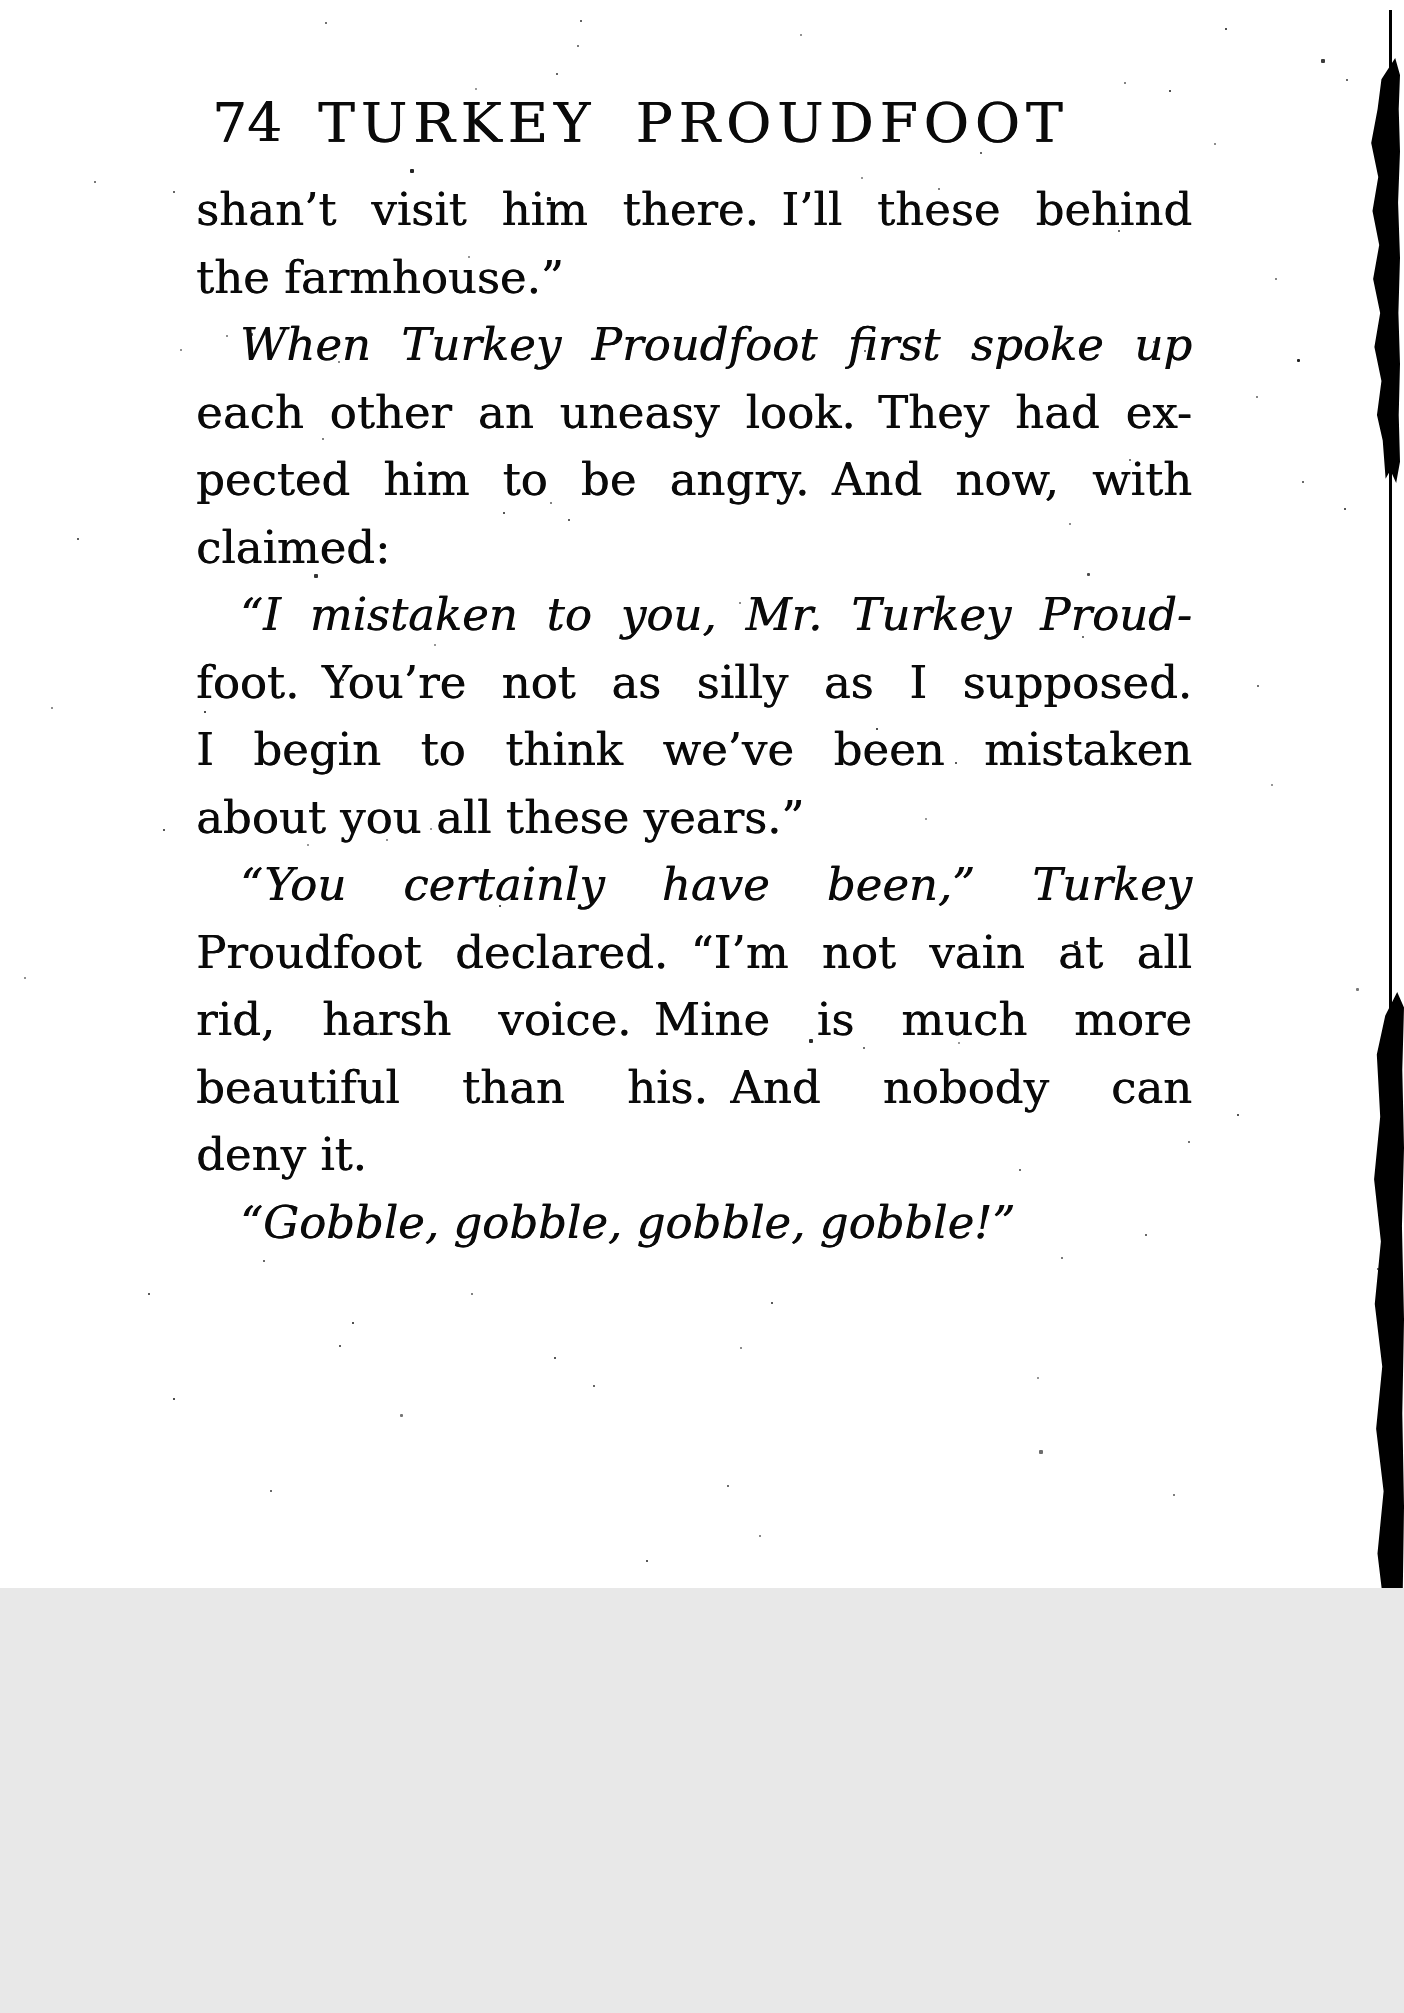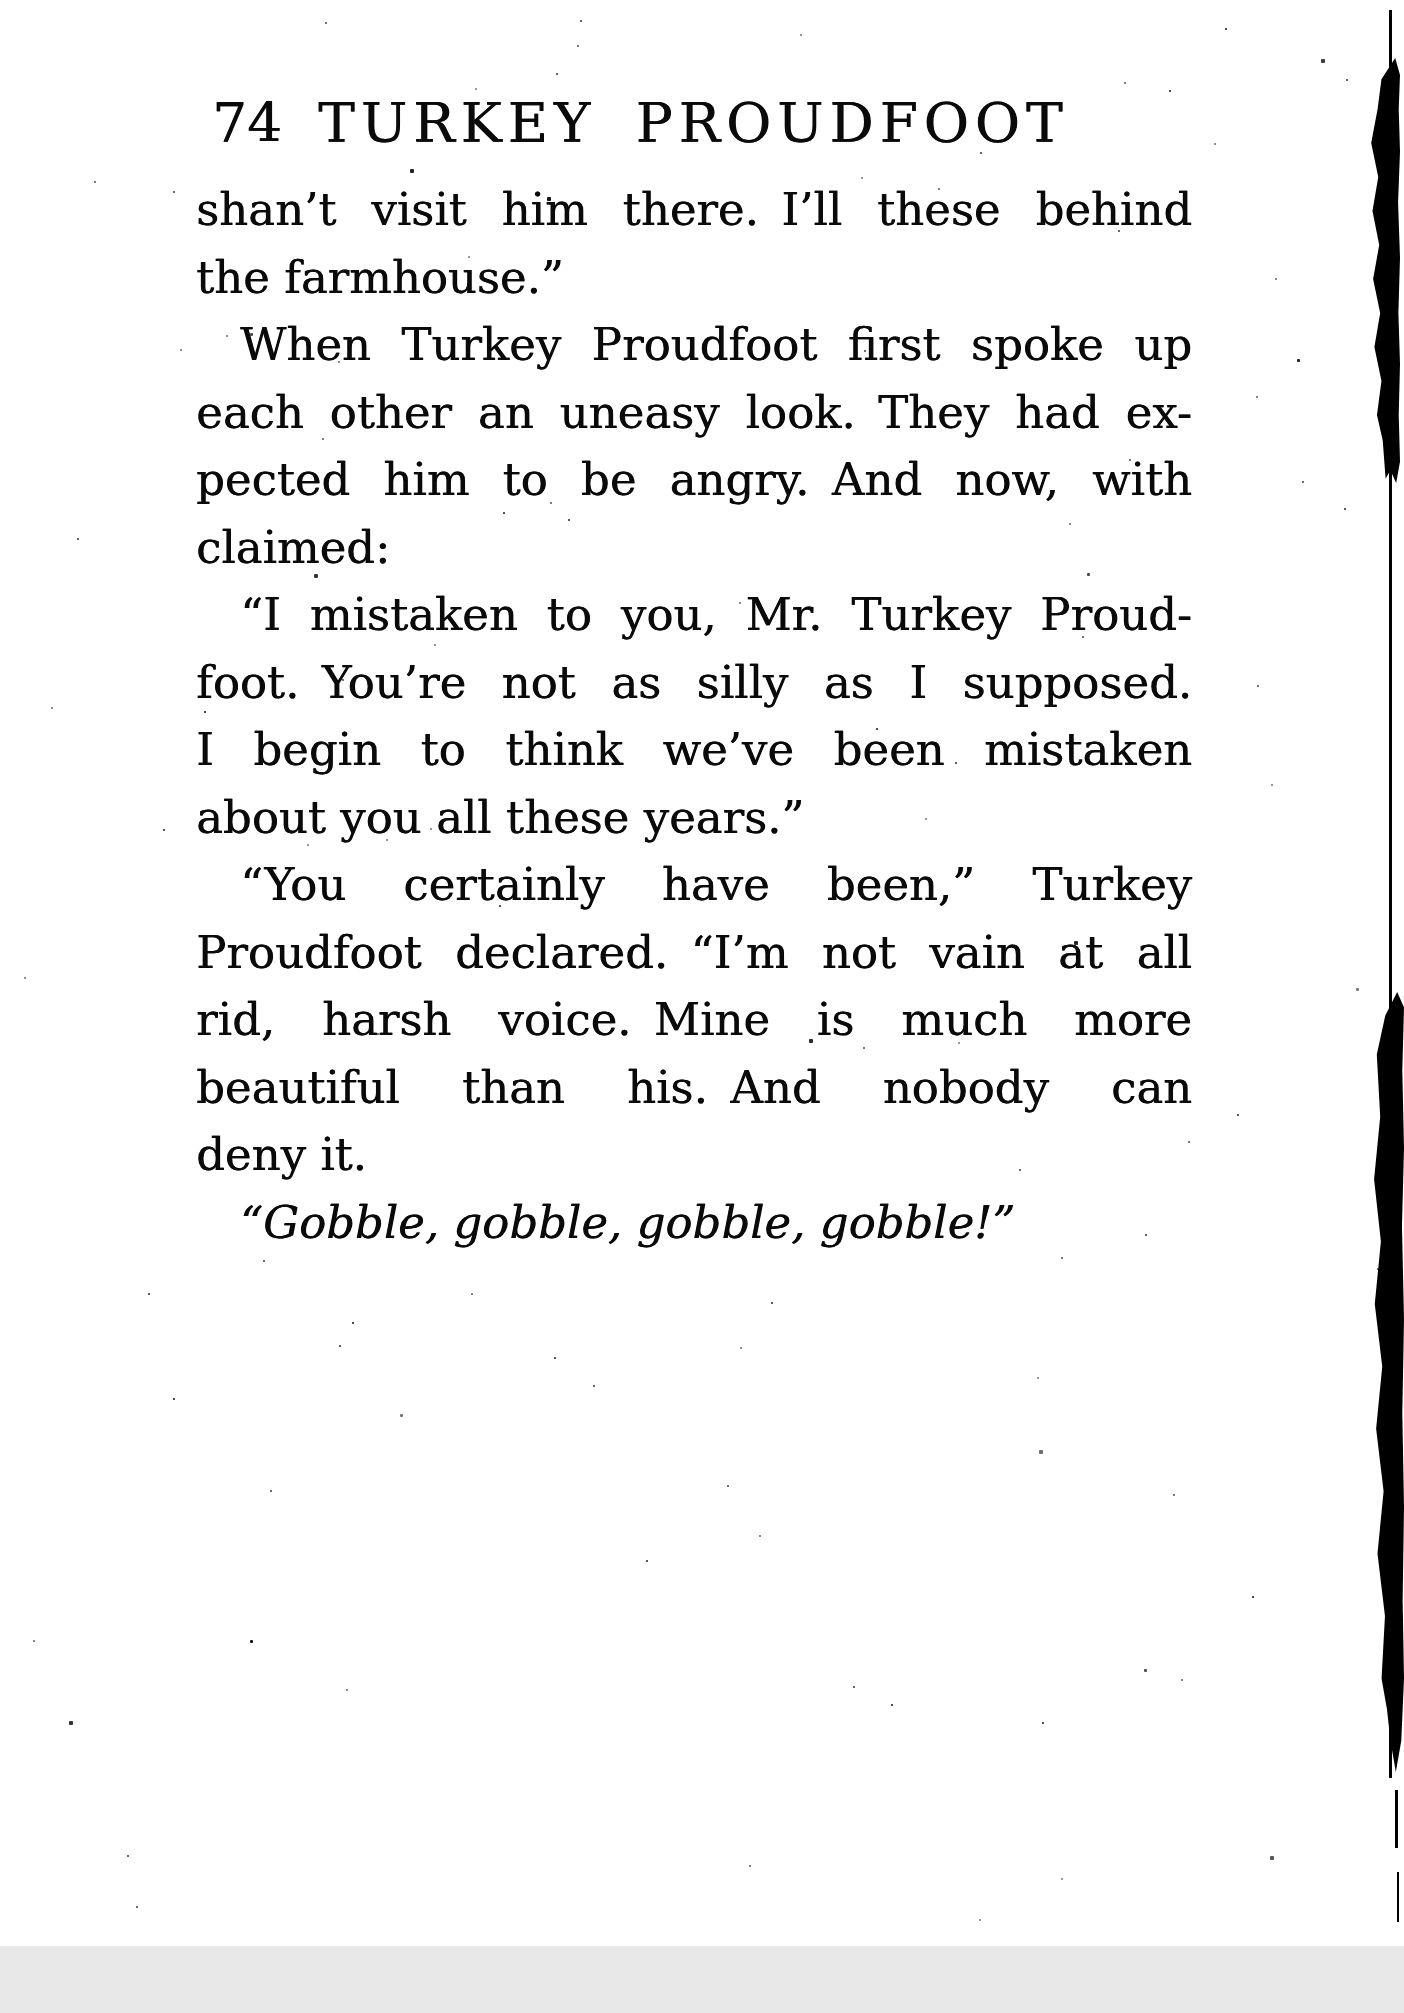--- a/index.html
+++ b/index.html
@@ -1,18 +1,18 @@
 <!DOCTYPE html>
 <html><head>
 <meta charset="utf-8">
 <style>
   html,body{margin:0;padding:0;background:#e8e8e8;}
   #page{
     position:relative;
-    width:1404px;height:1946px;
+    width:1404px;height:1588px;
     background:#ffffff;
     overflow:hidden;
     font-family:"DejaVu Serif","Liberation Serif",serif;
     color:#0a0a0a;
   }
   
   #header{position:absolute;top:96px;left:0;width:100%;height:60px;}
   #page-num{
     position:absolute;left:212px;top:0;
     font-size:55px;line-height:55px;
@@ -30,21 +30,21 @@
     position:absolute;left:196px;top:176px;width:996px;
     font-size:45px;
     text-shadow:0.5px 0 0 currentColor;
   }
   .ln{
     height:67.5px;line-height:67.5px;
     text-align:justify;
     overflow:visible;white-space:normal;
   }
   .ln.jfy{text-align-last:justify;}
-  .ln.ind{text-indent:44px;}
+  .ln.ind{text-indent:44px;font-style:italic;}
   .ln.it{font-style:italic;}
   
   .gutter-line{position:absolute;background:#000;}
   #gutter-blob-top{
     position:absolute;left:1368px;top:58px;width:32px;height:425px;background:#000;
     clip-path:polygon(85% 0,100% 4%,96% 12%,100% 22%,94% 34%,100% 47%,95% 60%,100% 72%,96% 84%,100% 95%,88% 100%,70% 97%,55% 99%,46% 90%,28% 84%,42% 76%,20% 68%,38% 60%,16% 52%,35% 44%,14% 36%,32% 28%,10% 20%,30% 12%,42% 5%);
   }
   #gutter-blob-bottom{
     position:absolute;left:1370px;top:992px;width:34px;height:780px;background:#000;
     clip-path:polygon(80% 0,100% 2%,95% 10%,100% 20%,94% 30%,100% 42%,95% 54%,100% 66%,96% 78%,100% 88%,92% 96%,76% 100%,60% 96%,50% 92%,34% 88%,44% 80%,22% 72%,40% 64%,18% 56%,36% 48%,14% 40%,32% 32%,12% 24%,30% 16%,20% 8%,45% 3%);

